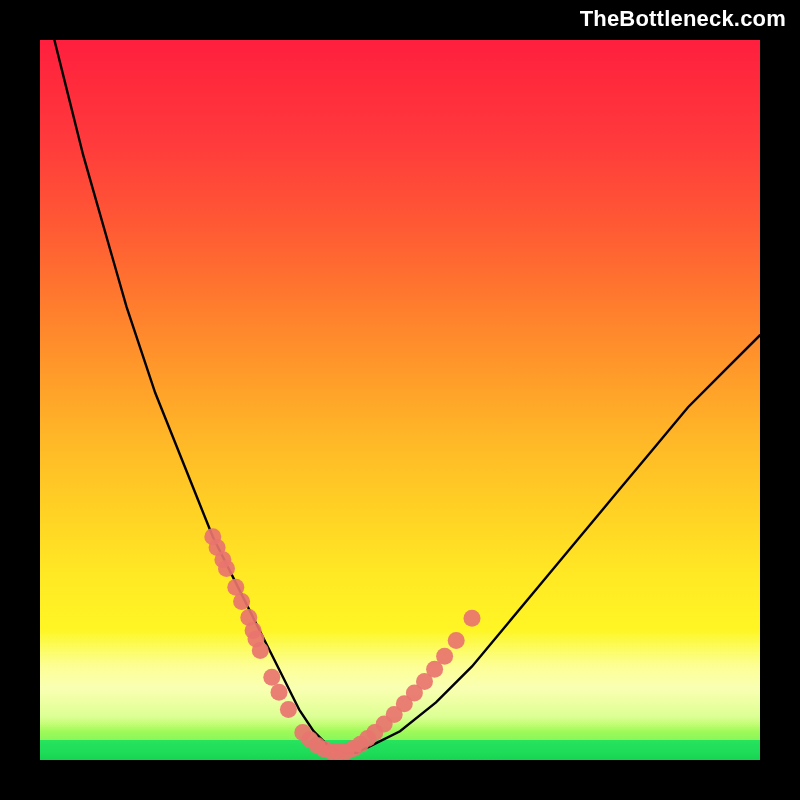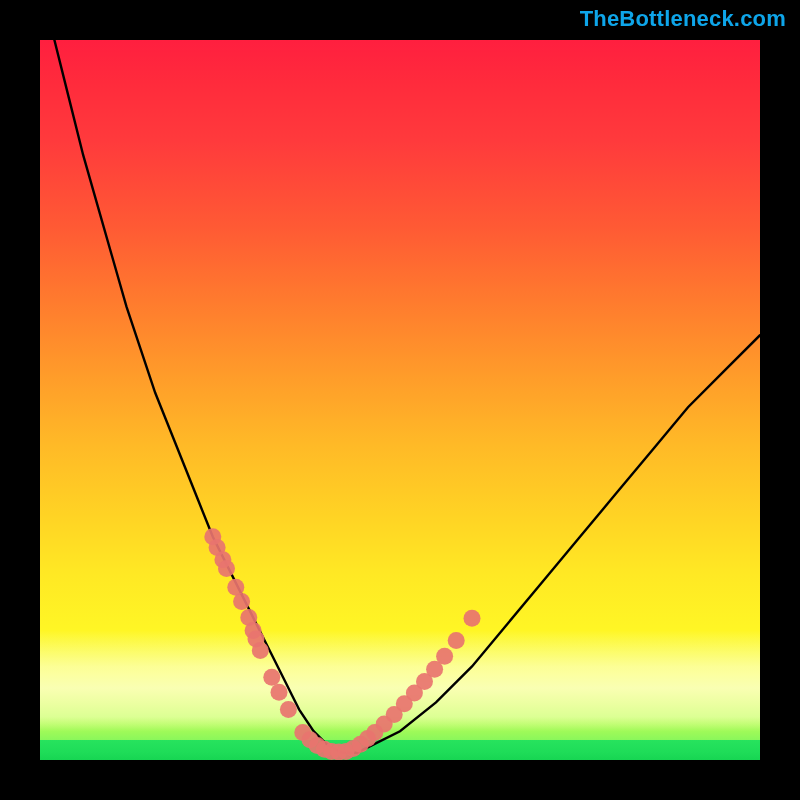--- a/index.html
+++ b/index.html
@@ -57,21 +57,21 @@
         #ffe824 74%,
         #fff625 82%,
         #f6ff3a 88%,
         #c3ff55 94%,
         #58f060 100%);
   }
   .branding {
     position: absolute;
     top: 6px;
     right: 14px;
-    color: #0ea5e9;
+    color: #ffffff;
     font-size: 22px;
     font-weight: 600;
     letter-spacing: 0.2px;
     user-select: none;
   }
   svg.curve {
     position: absolute;
     inset: 0;
   }
 </style>

